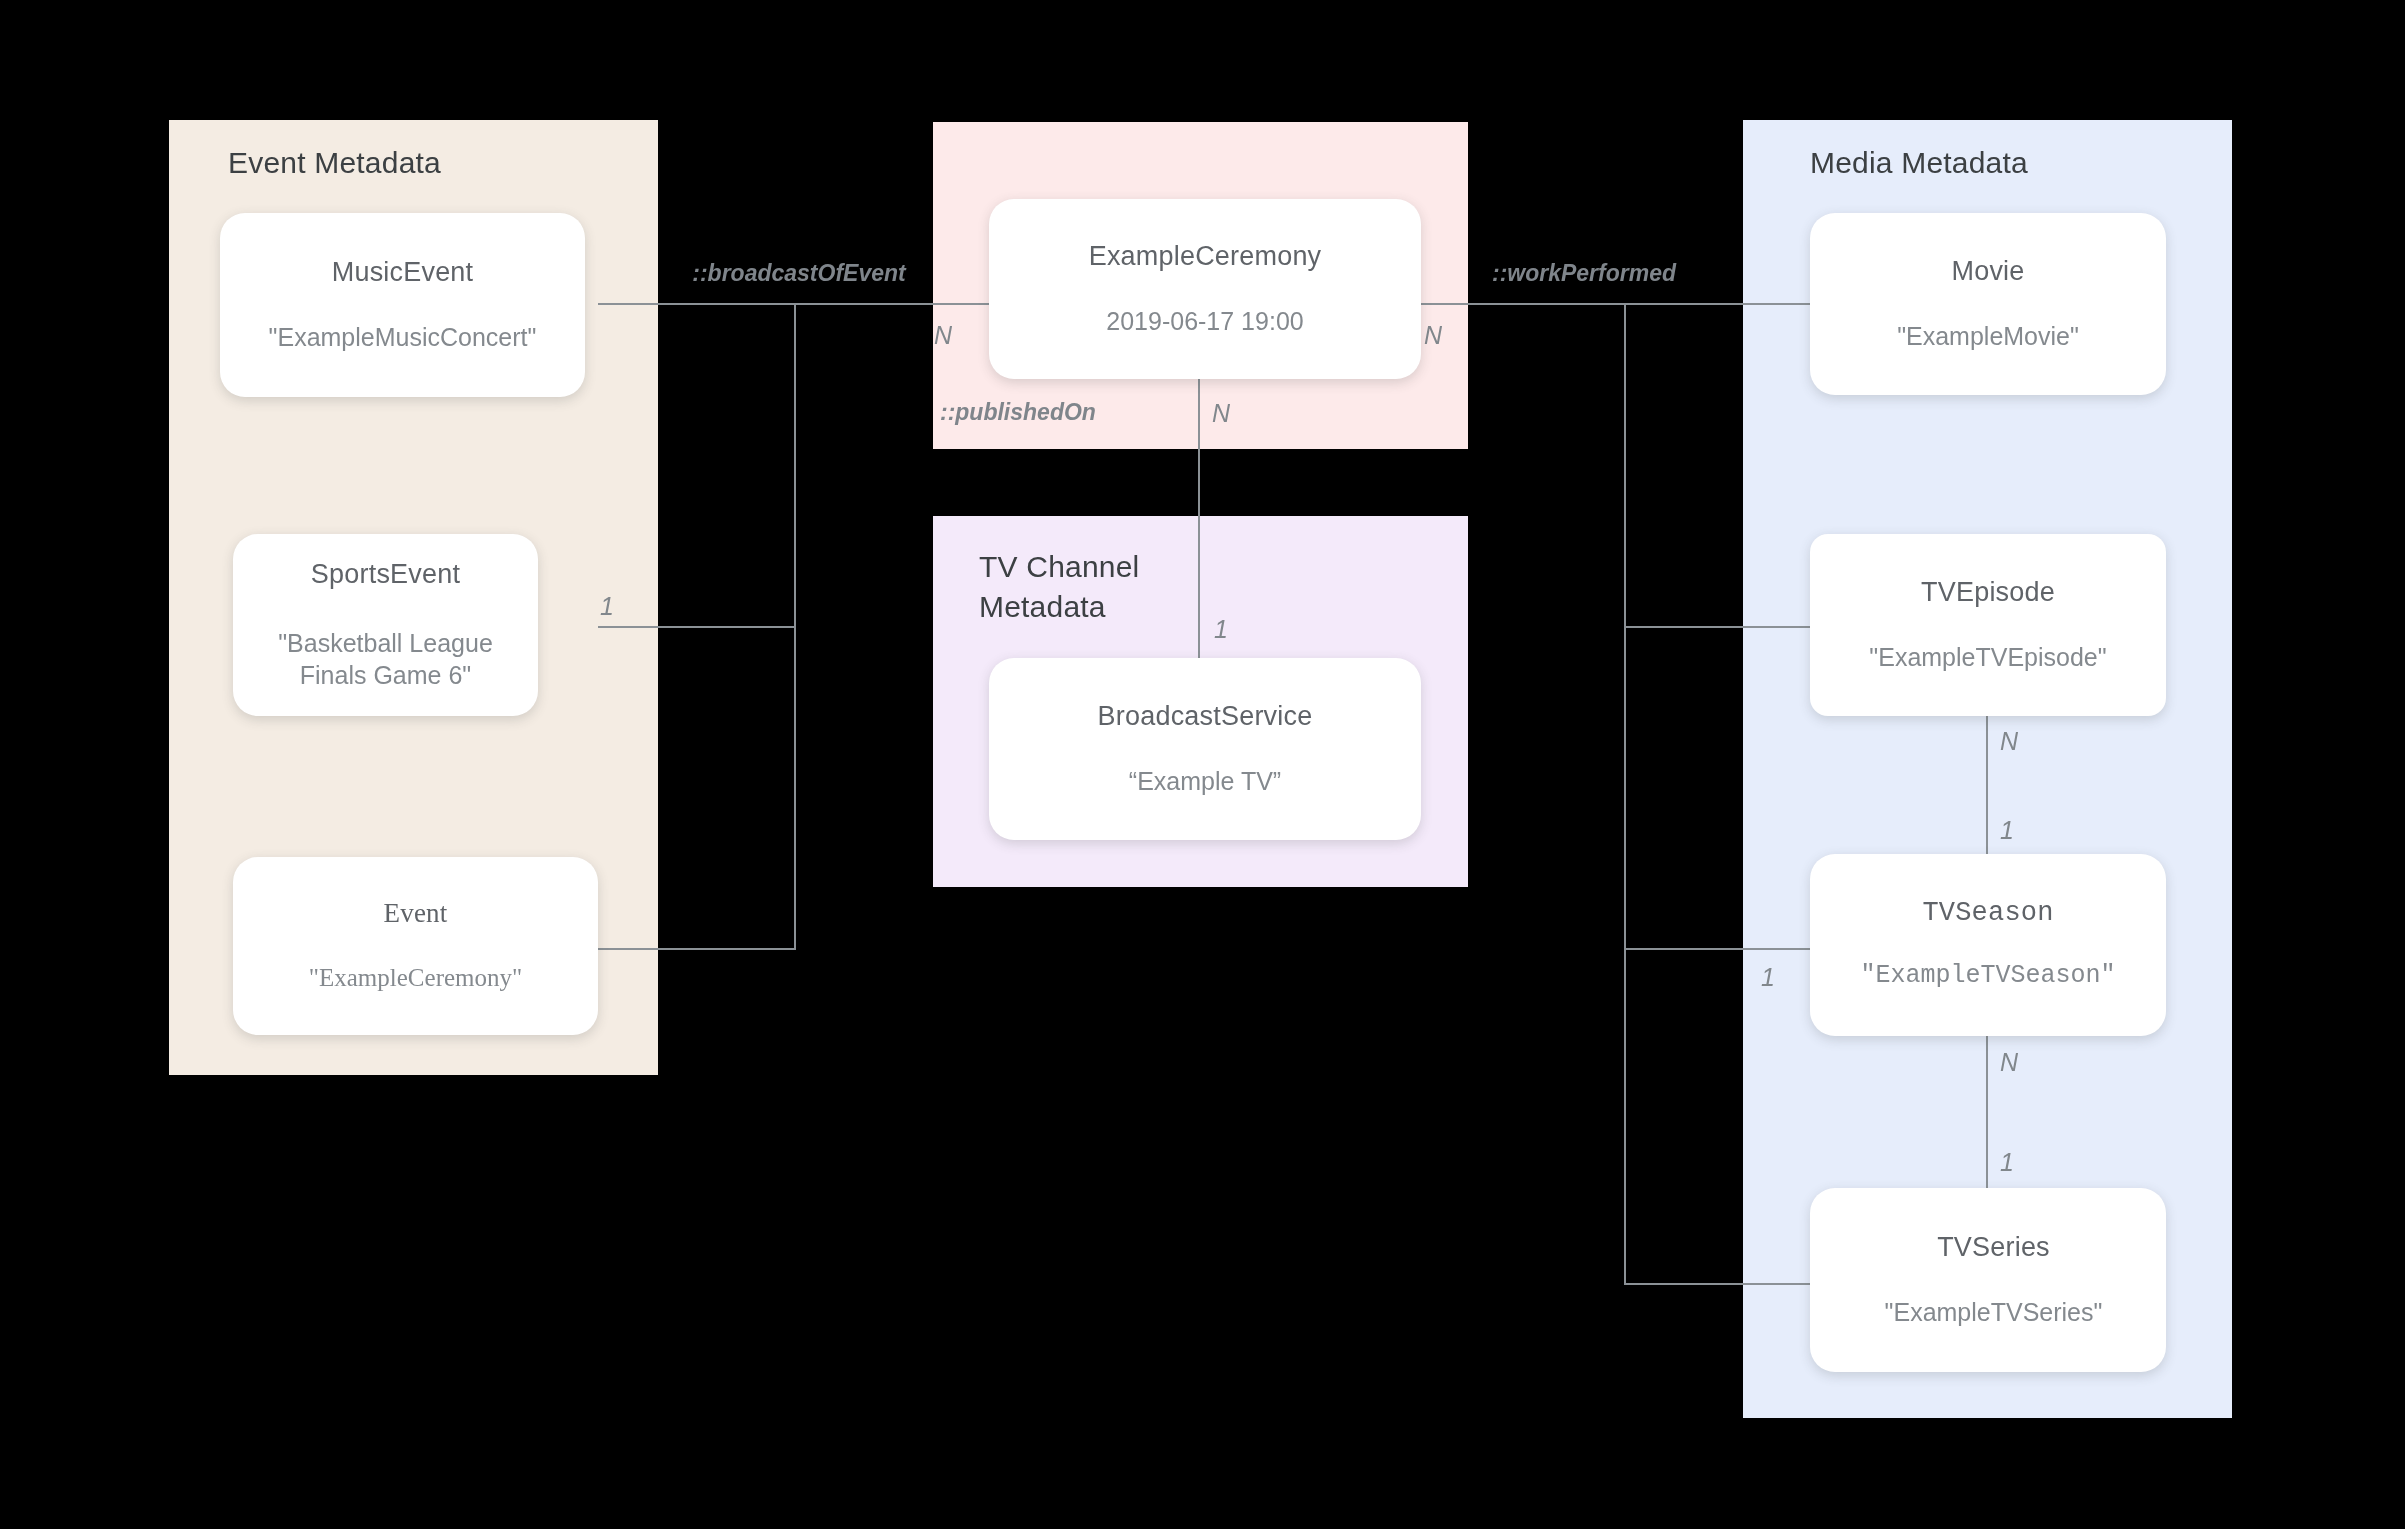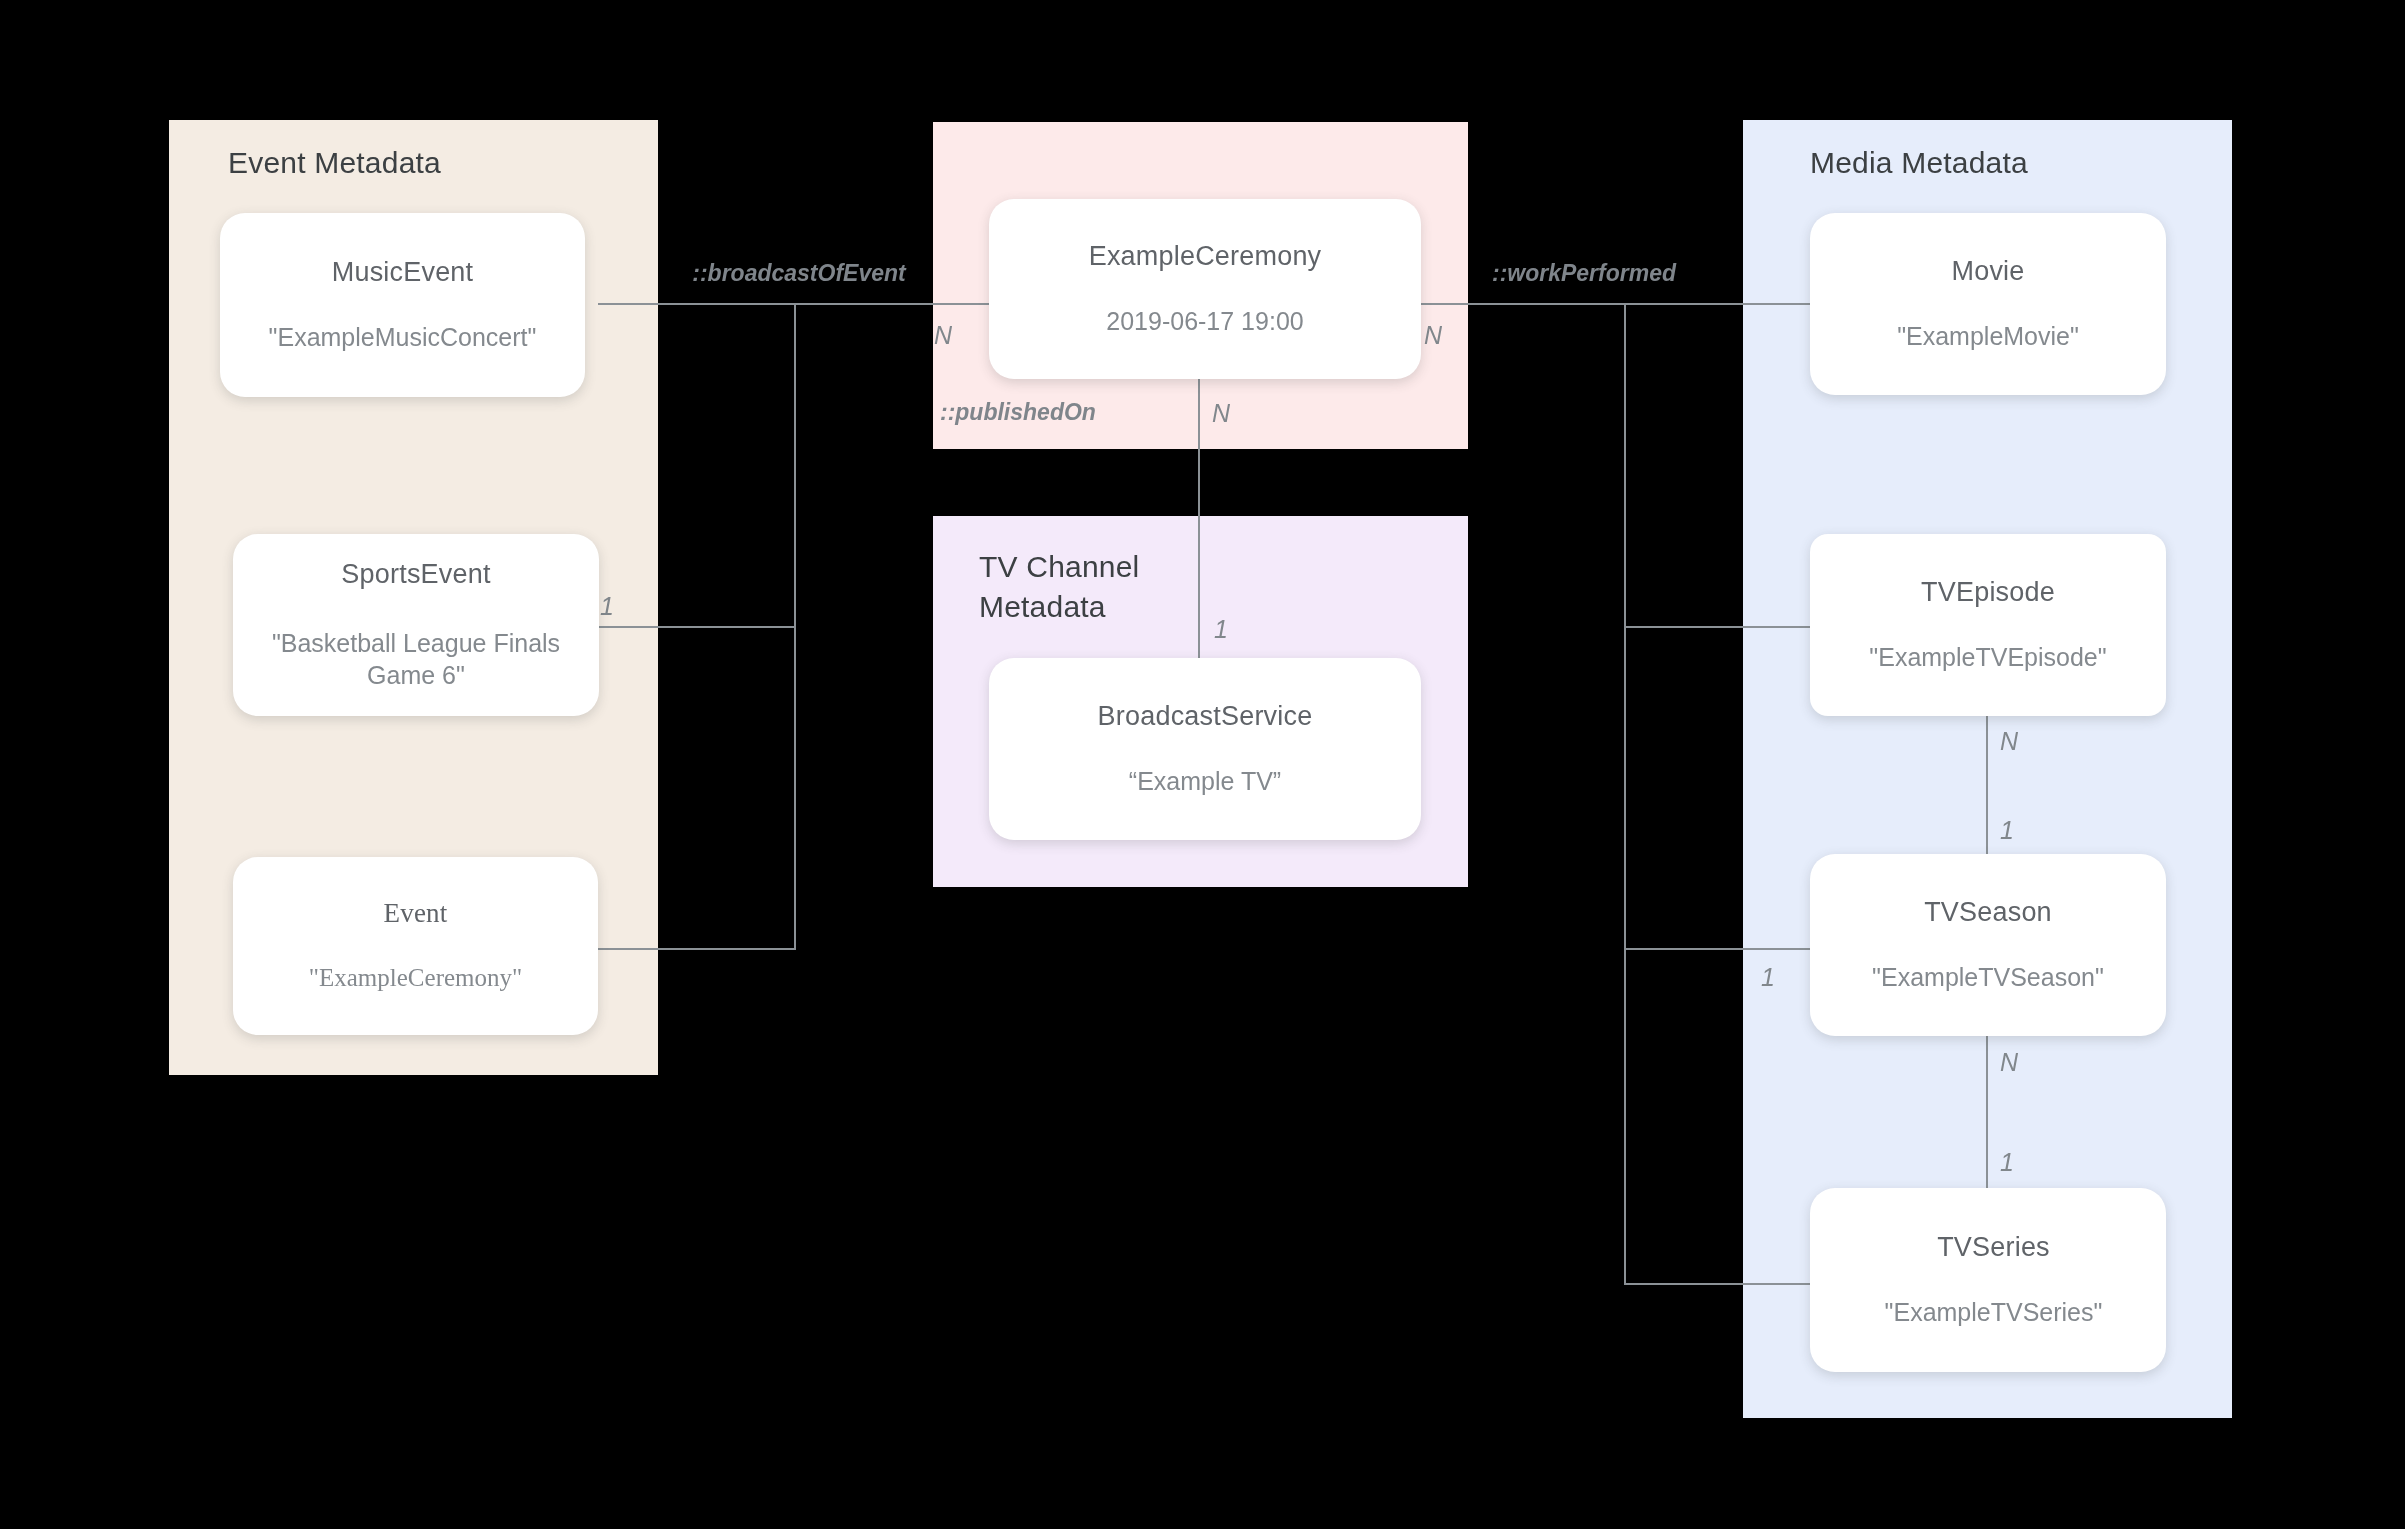--- a/index.html
+++ b/index.html
@@ -121,21 +121,21 @@
   <div class="card-label ta-left" style="left:2000px; top:727px;">N</div>
   <div class="card-label ta-left" style="left:2000px; top:816px;">1</div>
   <div class="card-label ta-left" style="left:2000px; top:1048px;">N</div>
   <div class="card-label ta-left" style="left:2000px; top:1148px;">1</div>
 
   <div class="card" style="left:220px; top:213px; width:365px; height:184px;">
     <div class="card-name">MusicEvent</div>
     <div class="card-value">"ExampleMusicConcert"</div>
   </div>
 
-  <div class="card" style="left:233px; top:534px; width:366px; height:182px; gap:37px;">
+  <div class="card" style="left:233px; top:534px; width:305px; height:182px; gap:37px;">
     <div class="card-name">SportsEvent</div>
     <div class="card-value">"Basketball League Finals Game 6"</div>
   </div>
 
   <div class="card" style="left:233px; top:857px; width:365px; height:178px;font-family:Liberation Serif, serif;">
     <div class="card-name">Event</div>
     <div class="card-value">"ExampleCeremony"</div>
   </div>
 
   <div class="card" style="left:989px; top:199px; width:432px; height:180px;">
@@ -151,21 +151,21 @@
   <div class="card" style="left:1810px; top:213px; width:356px; height:182px;">
     <div class="card-name">Movie</div>
     <div class="card-value">"ExampleMovie"</div>
   </div>
 
   <div class="card" style="left:1810px; top:534px; width:356px; height:182px;border-radius:18px;">
     <div class="card-name">TVEpisode</div>
     <div class="card-value">"ExampleTVEpisode"</div>
   </div>
 
-  <div class="card" style="left:1810px; top:854px; width:356px; height:182px;">
+  <div class="card" style="left:1810px; top:854px; width:356px; height:182px;font-family:Liberation Mono, monospace;">
     <div class="card-name">TVSeason</div>
     <div class="card-value">"ExampleTVSeason"</div>
   </div>
 
   <div class="card" style="left:1810px; top:1188px; width:356px; height:184px;padding-left:32px;">
     <div class="card-name">TVSeries</div>
     <div class="card-value">"ExampleTVSeries"</div>
   </div>
 
 </div>

